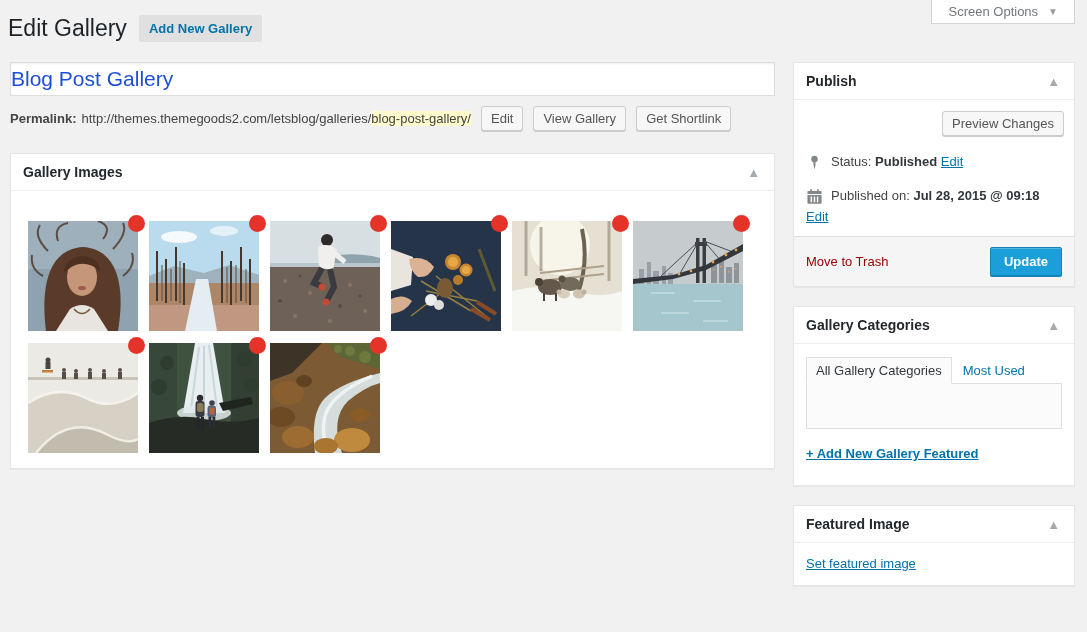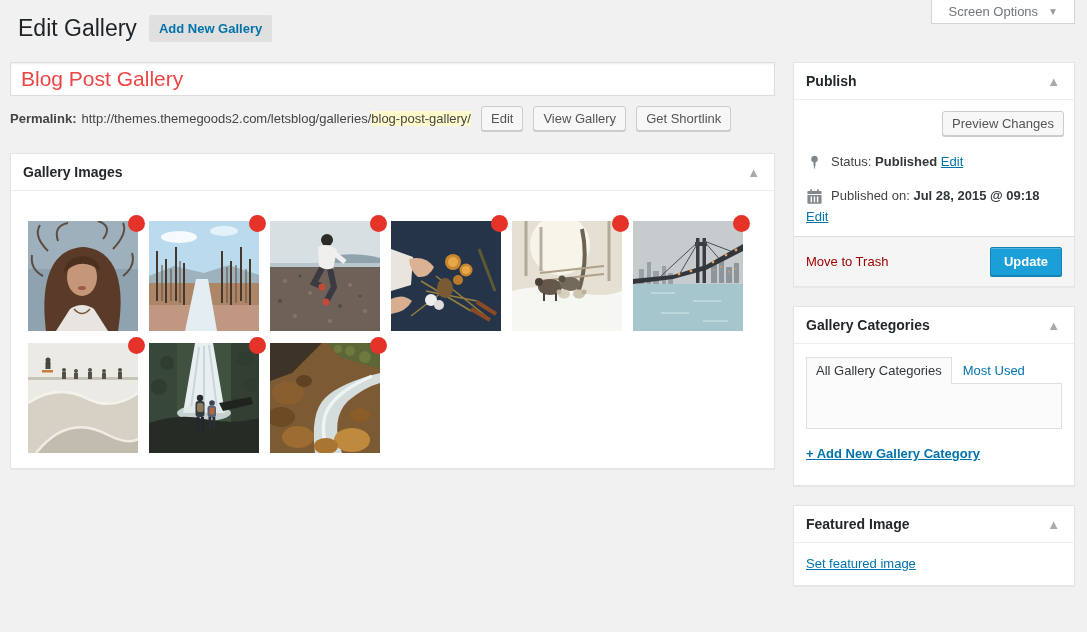--- a/index.html
+++ b/index.html
@@ -12,31 +12,31 @@
   html,body{margin:0;padding:0}
   body{width:1087px;height:632px;background:var(--bg);
        font-family:"Liberation Sans","DejaVu Sans",sans-serif;font-size:13px;color:var(--text);
        overflow:hidden;position:relative}
   a{cursor:pointer}
 
   
   .screen-options{position:absolute;top:0;right:12px;background:#fff;border:1px solid #d4d4d4;border-top:none;
        padding:4px 16px;color:#72777c;display:flex;align-items:center;gap:10px;font-size:13px;cursor:pointer}
   .so-arrow{font-size:10px;color:#989ca1}
-  .heading-row{display:flex;align-items:center;gap:12px;margin:13px 0 0 18px}
+  .heading-row{display:flex;align-items:center;gap:12px;margin:13px 0 0 8px}
   h1.page-title{margin:0;font-size:23px;font-weight:400;color:#1d2327;line-height:30px}
   .add-new{background:#e0e0e0;color:var(--link);font-size:13px;font-weight:600;padding:6px 10px;border-radius:2px;text-decoration:none}
 
   
   .columns{display:flex;gap:18px;margin:19px 10px 0 10px}
   .col-main{width:765px;flex:none}
   .col-side{width:282px;flex:none}
 
-  .title-input{width:100%;height:34px;border:1px solid #ddd;background:#fff;padding:3px 10px;
-       font-size:21px;color:#ef4444;font-family:inherit;box-shadow:inset 0 1px 2px rgba(0,0,0,.07);outline:none}
+  .title-input{width:100%;height:34px;border:1px solid #ddd;background:#fff;padding:3px 0;
+       font-size:21px;color:#1d4ed8;font-family:inherit;box-shadow:inset 0 1px 2px rgba(0,0,0,.07);outline:none}
 
   .permalink-row{margin-top:10px;display:flex;align-items:center;gap:5px;white-space:nowrap}
   .permalink-row .lbl{font-weight:bold;color:#444}
   .slug{background:var(--hl)}
   .btn{background:var(--btn-bg);border:1px solid var(--btn-border);border-radius:3px;color:#555;
        font-size:13px;height:25px;padding:0 9px;box-shadow:0 1px 0 #ccc;cursor:pointer;font-family:inherit;line-height:23px}
   .btn.ml{margin-left:5px}
 
   
   .postbox{background:var(--box);border:1px solid var(--box-border);box-shadow:0 1px 1px rgba(0,0,0,.04)}
@@ -442,21 +442,21 @@
       <div class="postbox-header">
         <h2>Gallery Categories</h2>
         <span class="toggle">▲</span>
       </div>
       <div class="cat-inside">
         <div class="cat-tabs">
           <span class="tab-active">All Gallery Categories</span>
           <a class="tab-link">Most Used</a>
         </div>
         <div class="tabs-panel"></div>
-        <a class="add-cat">+ Add New Gallery Category</a>
+        <a class="add-cat">+ Add New Gallery Featured</a>
       </div>
     </div>
 
     <div class="postbox side-gap">
       <div class="postbox-header">
         <h2>Featured Image</h2>
         <span class="toggle">▲</span>
       </div>
       <div class="feat-inside">
         <a>Set featured image</a>

